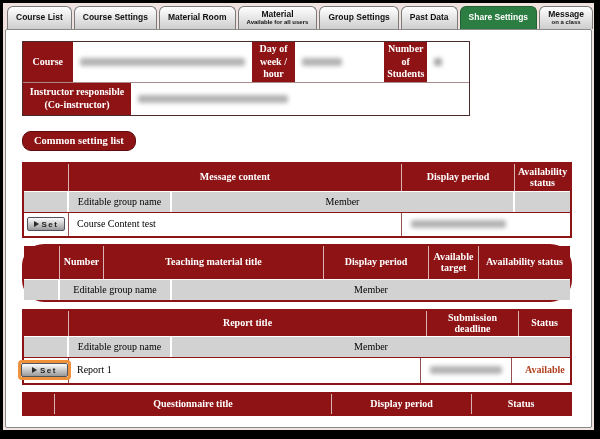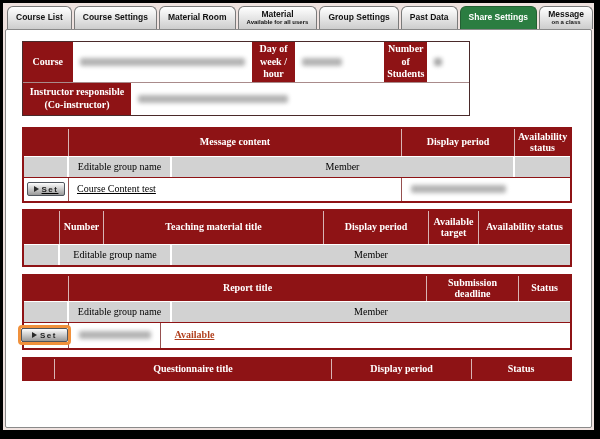--- a/index.html
+++ b/index.html
@@ -39,27 +39,27 @@
   .tr{display:flex;}
   .td{box-sizing:border-box;display:flex;align-items:center;justify-content:center;text-align:center;
       padding:1px 3px;line-height:1.15;}
   .tr-head{background:#8e1315;color:#fff;font-weight:bold;min-height:20px;}
   .tr-head .td{border-right:1px solid #d8b4b4;}
   .tr-head .td:last-child{border-right:none;}
   .tr-sub{background:#d2d2d2;border-top:1px solid #fff;min-height:20px;}
   .tr-sub .td{border-right:2px solid #fff;text-align:right;}
   .tr-sub .td:last-child{border-right:none;}
   .tr-data{background:#fff;border-top:1px solid #8e1315;min-height:23px;}
-  .tr-data .td{border-right:1px solid #96504f;justify-content:flex-start;text-align:left;padding-left:8px;text-decoration:underline;}
+  .tr-data .td{border-right:1px solid #96504f;justify-content:flex-start;text-align:left;padding-left:8px;}
   .tr-data .td:last-child{border-right:none;}
   .tr-data .td.center{justify-content:center;text-align:left;padding-left:3px;}
   .tr-data .td.cmid{justify-content:center;text-align:center;padding-left:3px;}
   .status-available{color:#b2411f;font-weight:bold;margin-left:8px;}
 
-  .mt11{margin-top:11px;} .mt6{margin-top:6px;} .mt7{margin-top:7px;}
+  .mt11{margin-top:11px;} .mt6{margin-top:6px;border-radius:22px;} .mt7{margin-top:7px;}
 
   
   .set-btn{width:47px;height:14px;border:1px solid #50555d;border-radius:2px;
            background:linear-gradient(#fdfdfd,#999999);display:inline-flex;align-items:center;
            justify-content:center;gap:3px;font-family:"Liberation Sans",sans-serif;
            font-weight:bold;font-size:8px;color:#222;cursor:pointer;padding:0;}
   .set-btn .tri{width:0;height:0;border-left:5px solid #2a2a2a;border-top:3.5px solid transparent;
                 border-bottom:3.5px solid transparent;}
   .set-btn .lbl{letter-spacing:1.5px;}
   .hl{display:inline-block;border:3px solid #f0913c;border-radius:4px;line-height:0;padding:0;}
@@ -123,20 +123,21 @@
         </div>
         <div class="irow">
           <div class="ilabel" style="width:108px">Instructor responsible (Co-instructor)</div>
           <div class="ival" style="flex:1">
               <span class="blur" style="width:150px"></span>
             </div>
         </div>
       </div>
 
       
+      <button class="btn-common">Common setting list</button>
 
       
       <div class="tbl mt11">
         <div class="tr tr-head" style="min-height:27px">
           <div class="td" style="width:45px"></div>
           <div class="td" style="width:333px">Message content</div>
           <div class="td" style="width:113px">Display period</div>
           <div class="td" style="width:55px">Availability status</div>
         </div>
         <div class="tr tr-sub">
@@ -191,20 +192,21 @@
         </div>
         <div class="tr tr-data" style="min-height:25px">
           <div class="td center" style="width:45px;padding-left:0">
             <span class="hl">
               <button class="set-btn">
                 <span class="tri"></span>
                 <span class="lbl">Set</span>
               </button>
             </span>
           </div>
+          <div class="td" style="width:358px">Report 1</div>
           <div class="td cmid" style="width:92px">
               <span class="blur" style="width:72px"></span>
             </div>
           <div class="td cmid status-available" style="width:51px">Available</div>
         </div>
       </div>
 
       
       <div class="tbl mt7">
         <div class="tr tr-head">

